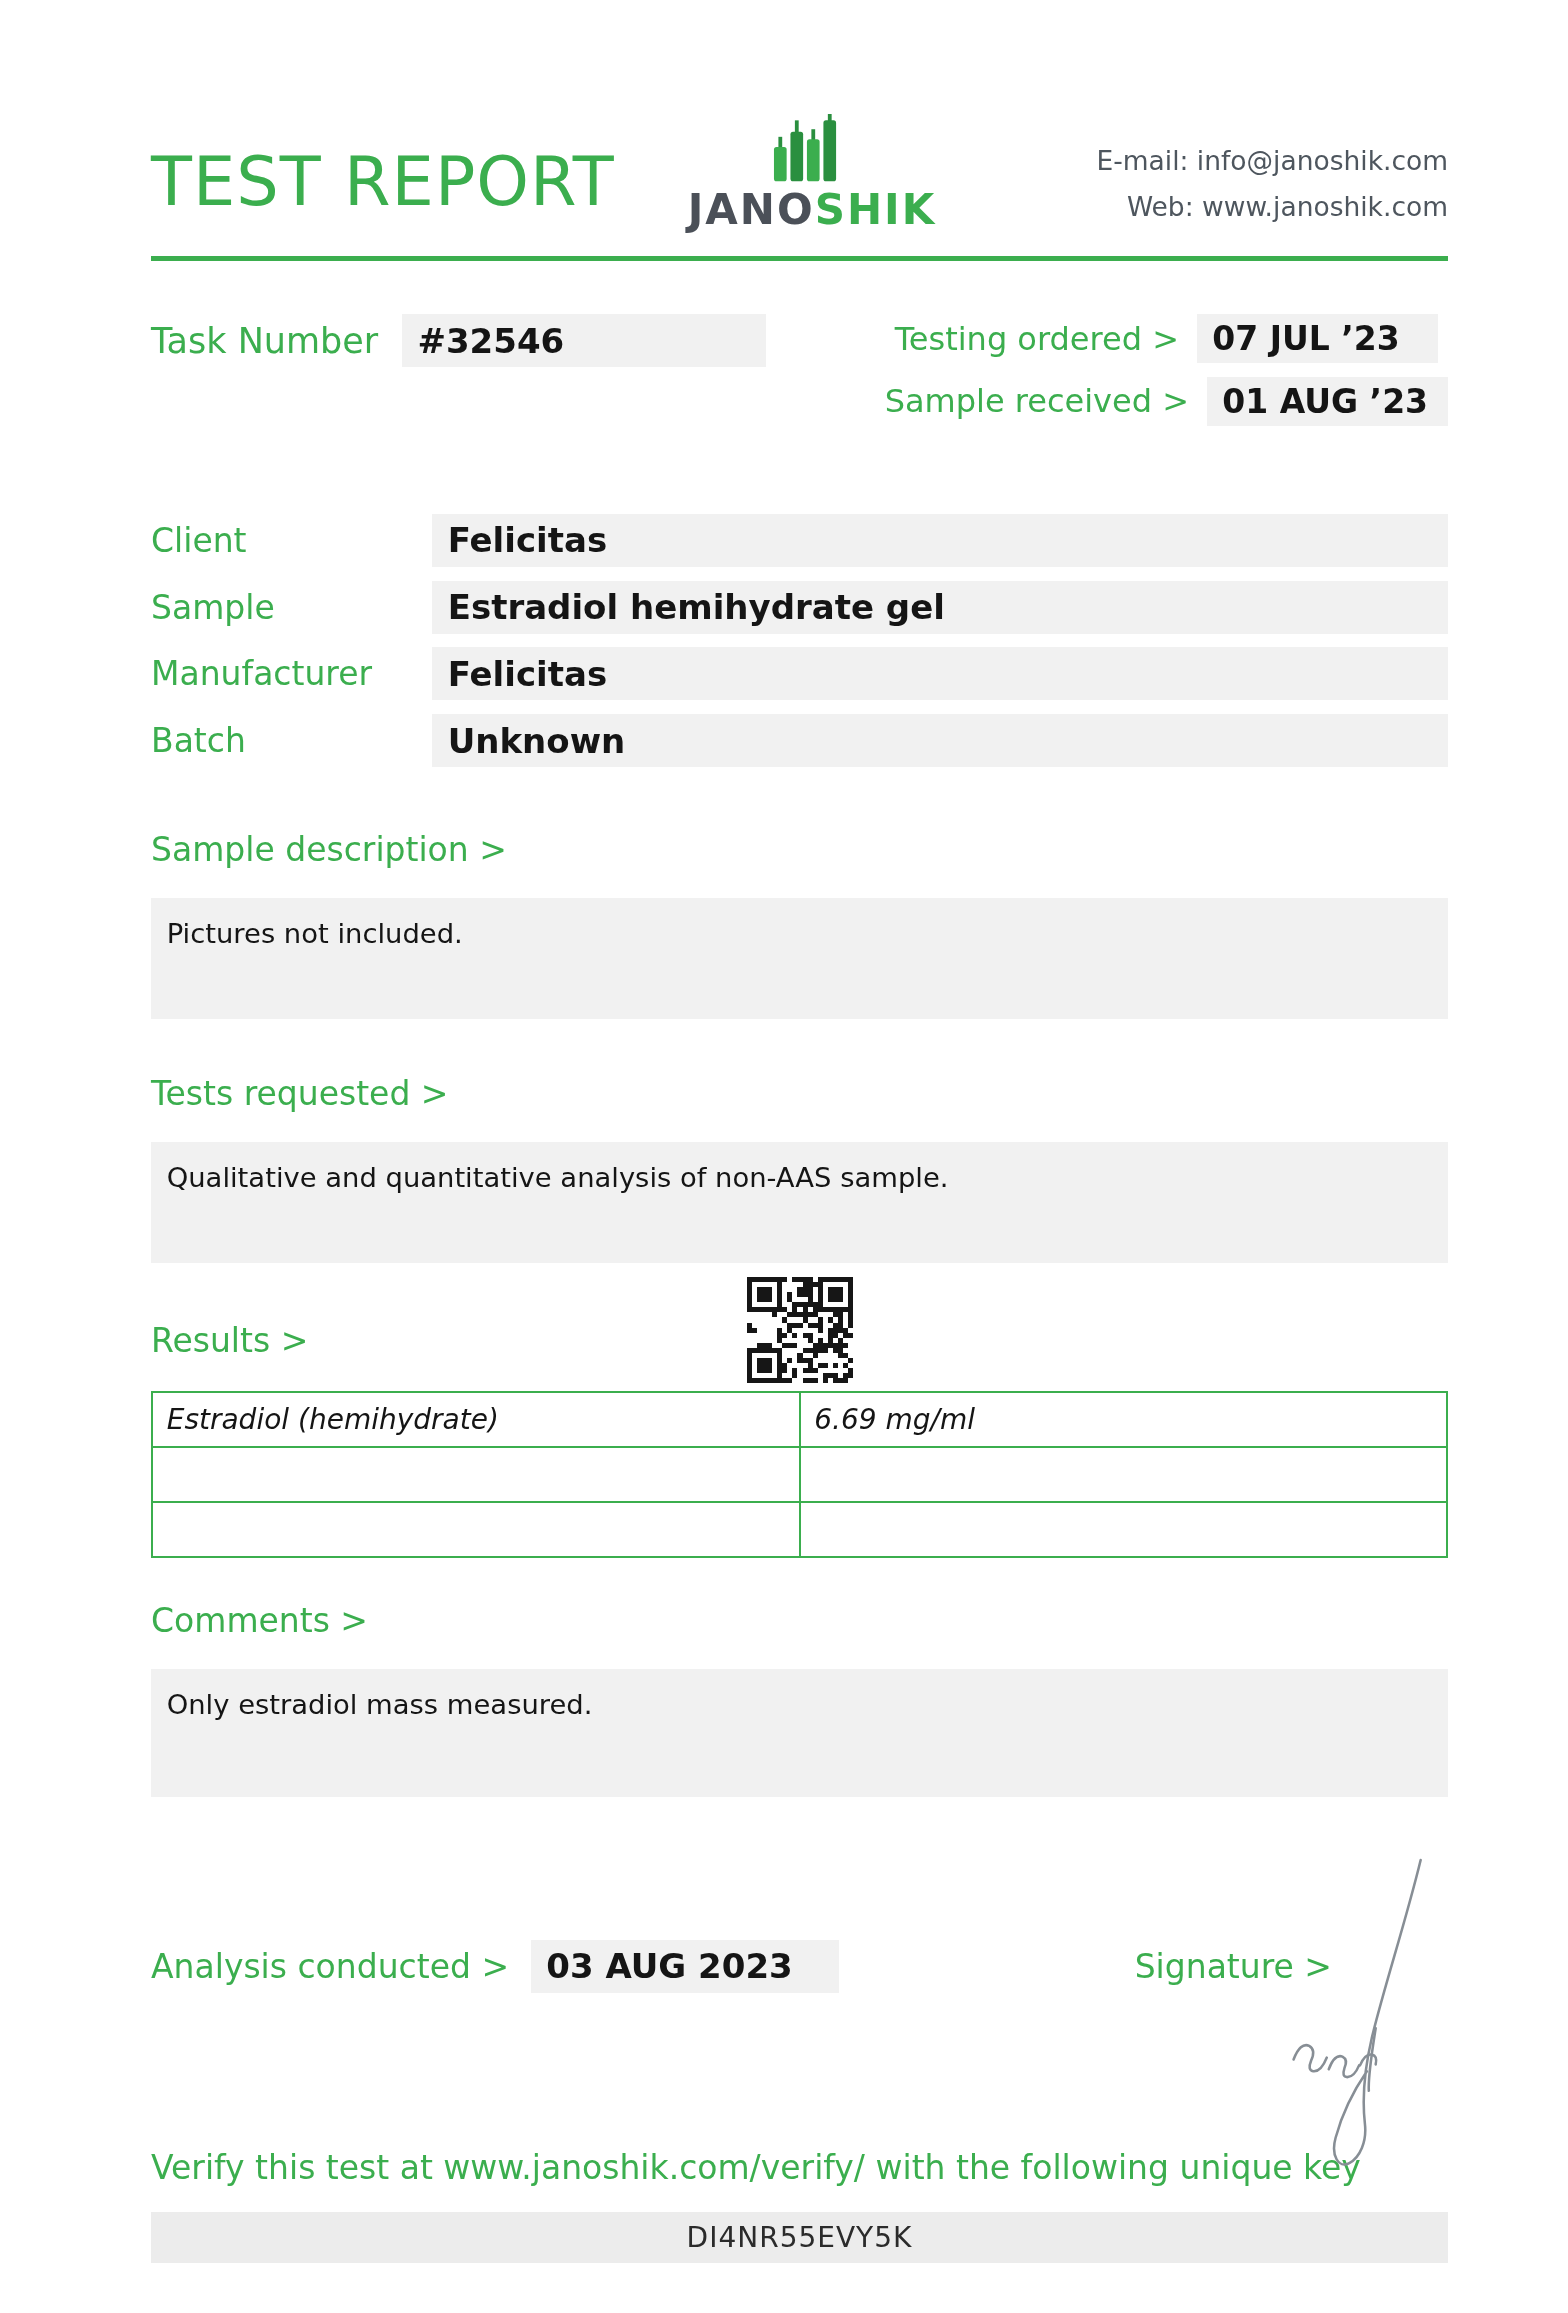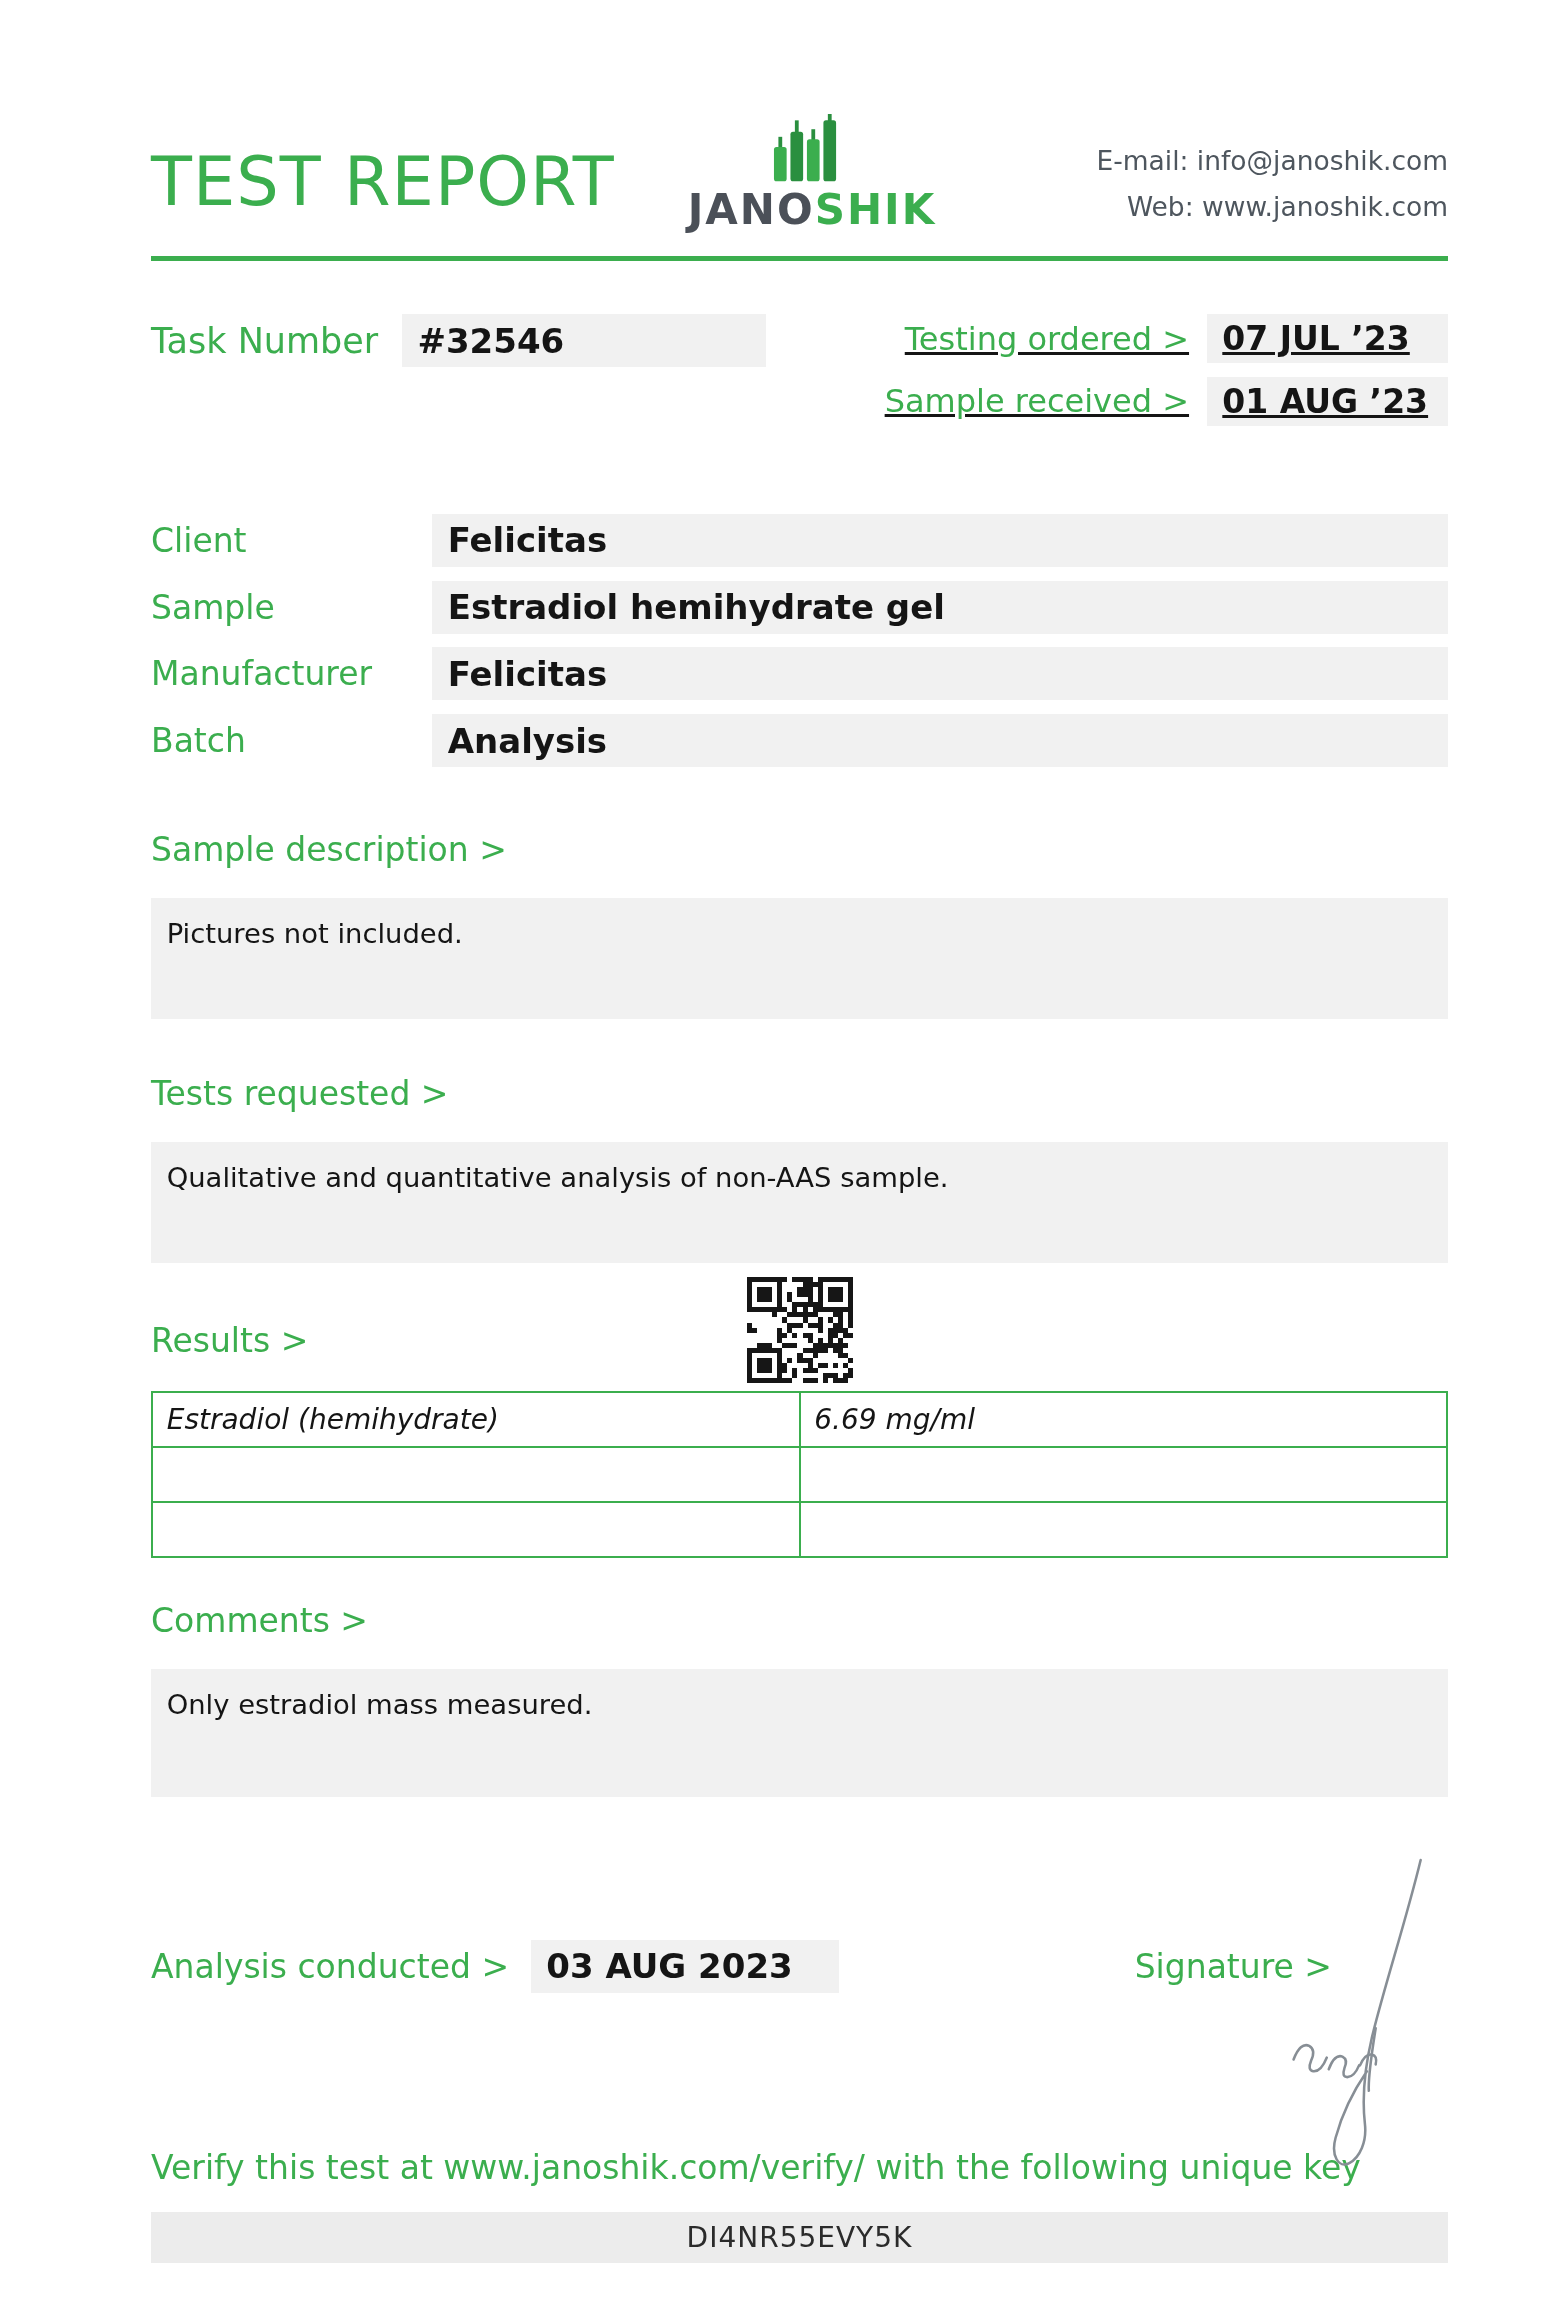--- a/index.html
+++ b/index.html
@@ -21,21 +21,21 @@
 
   .rule{height:4.9px;background:var(--green);margin-top:25.5px;}
 
   
   .meta{display:flex;justify-content:space-between;margin-top:53px;align-items:flex-start;}
   .lbl{color:var(--green);font-size:32px;white-space:nowrap;}
   .valbox{display:inline-flex;align-items:center;background:var(--box);padding:0 15.7px;height:53px;font-size:34px;font-weight:600;white-space:nowrap;}
   .meta-left{display:flex;align-items:center;}
   .meta-left .lbl{font-size:35px;}
   .valbox.task{width:333px;margin-left:23.5px;}
-  .meta-right{display:flex;flex-direction:column;gap:13.7px;align-items:flex-end;text-decoration:underline;}
+  .meta-right{display:flex;flex-direction:column;gap:13.7px;align-items:center;}
   .meta-row{display:flex;align-items:center;gap:17.6px;}
   .meta-row .valbox{width:210px;height:49px;font-size:33px;}
 
   
   .details{margin-top:88px;}
   .detail-row{display:flex;align-items:center;margin-bottom:13.7px;}
   .detail-row .lbl{width:281px;font-size:33px;}
   .detail-row .valbox{flex:1;height:53px;}
 
   
@@ -129,21 +129,21 @@
       <div class="detail-row">
         <span class="lbl">Sample</span>
         <span class="valbox">Estradiol hemihydrate gel</span>
       </div>
       <div class="detail-row">
         <span class="lbl">Manufacturer</span>
         <span class="valbox">Felicitas</span>
       </div>
       <div class="detail-row">
         <span class="lbl">Batch</span>
-        <span class="valbox">Analysis</span>
+        <span class="valbox">Unknown</span>
       </div>
     </section>
 
     <h2 class="section-h h-sample">Sample description &gt;</h2>
     <div class="textbox">Pictures not included.</div>
 
     <h2 class="section-h h-tests">Tests requested &gt;</h2>
     <div class="textbox">Qualitative and quantitative analysis of non-AAS sample.</div>
 
     <div class="results-head">

